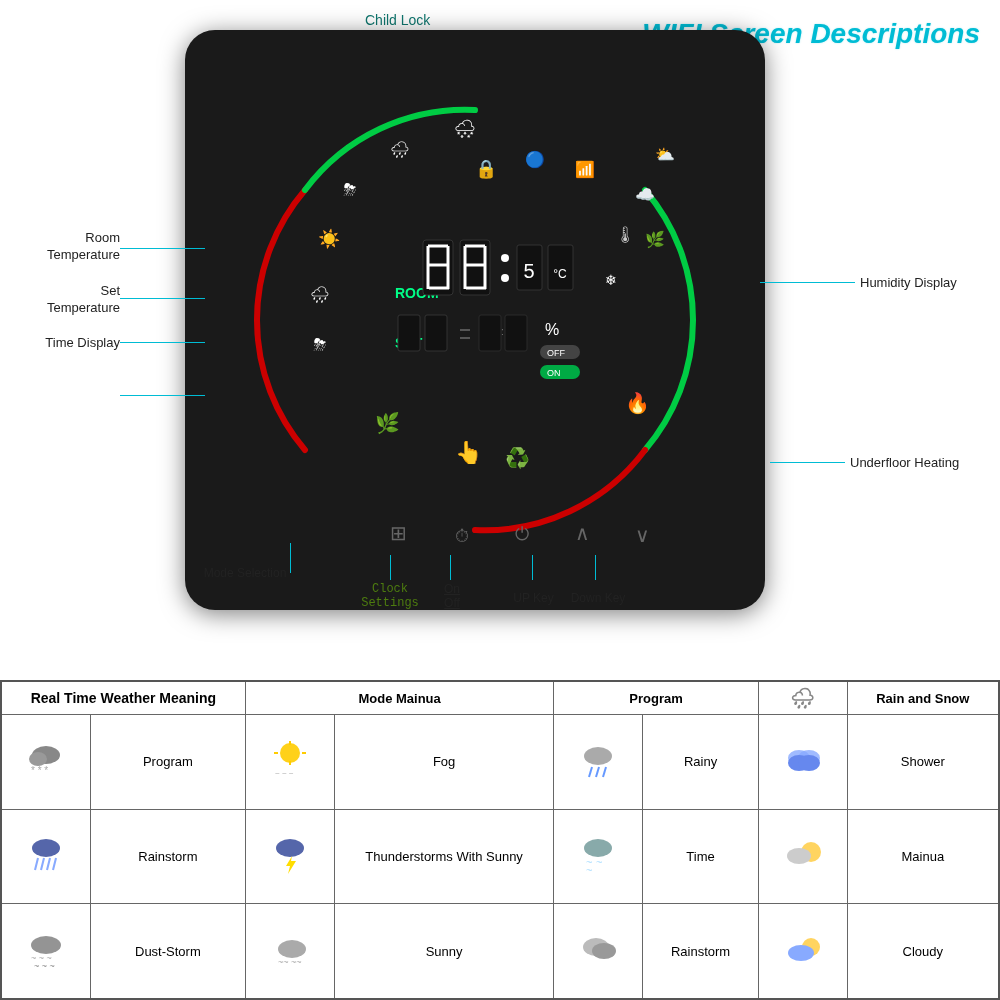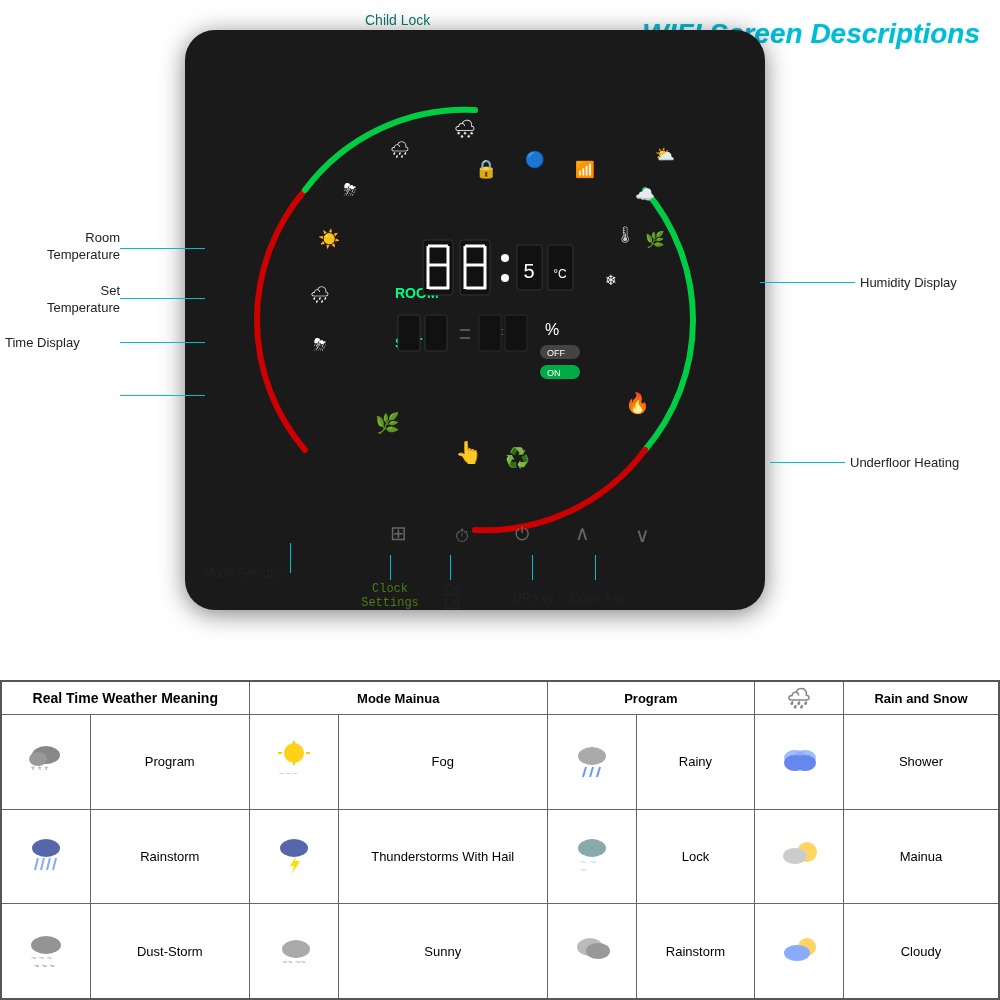--- a/index.html
+++ b/index.html
@@ -208,21 +208,21 @@
     </svg>
   </div>
 
   <div style="position:absolute;top:230px;left:5px;font-size:13px;color:#222;text-align:right;width:115px;line-height:1.3;">Room<br>Temperature</div>
 
   <div style="position:absolute;top:248px;left:120px;width:85px;height:1px;background:#00bcd4;"></div>
 
   <div style="position:absolute;top:283px;left:5px;font-size:13px;color:#222;text-align:right;width:115px;line-height:1.3;">Set<br>Temperature</div>
   <div style="position:absolute;top:298px;left:120px;width:85px;height:1px;background:#00bcd4;"></div>
 
-  <div style="position:absolute;top:335px;left:5px;font-size:13px;color:#222;width:115px;">Time Display</div>
+  <div style="position:absolute;top:335px;left:5px;font-size:13px;color:#222;text-align:right;width:115px;">Time Display</div>
   <div style="position:absolute;top:342px;left:120px;width:85px;height:1px;background:#00bcd4;"></div>
 
   <div style="position:absolute;top:395px;left:120px;width:85px;height:1px;background:#00bcd4;"></div>
 
   <div style="position:absolute;top:275px;right:10px;font-size:13px;color:#222;text-align:left;width:130px;">Humidity Display</div>
   <div style="position:absolute;top:282px;right:145px;width:95px;height:1px;background:#00bcd4;"></div>
 
   <div style="position:absolute;top:455px;right:10px;font-size:13px;color:#222;text-align:left;width:140px;">Underfloor Heating</div>
   <div style="position:absolute;top:462px;right:155px;width:75px;height:1px;background:#00bcd4;"></div>
 
@@ -306,30 +306,30 @@
             <line x1="30" y1="22" x2="27" y2="34" stroke="#88aaff" stroke-width="2"></line>
           </svg>
         </td>
         <td class="label-cell">Rainstorm</td>
         <td class="icon-cell">
           <svg width="40" height="38" viewBox="0 0 40 38">
             <ellipse cx="20" cy="12" rx="14" ry="9" fill="#5566aa"></ellipse>
             <polygon points="22,20 16,30 20,30 18,38 26,25 21,25" fill="#ffdd00"></polygon>
           </svg>
         </td>
-        <td class="label-cell">Thunderstorms With Hail</td>
+        <td class="label-cell">Thunderstorms With Sunny</td>
         <td class="icon-cell">
           <svg width="40" height="38" viewBox="0 0 40 38">
             <ellipse cx="20" cy="12" rx="14" ry="9" fill="#88aaaa"></ellipse>
             <text x="8" y="30" font-size="11" fill="#aaddff">~</text>
             <text x="18" y="30" font-size="11" fill="#aaddff">~</text>
             <text x="8" y="38" font-size="11" fill="#aaddff">~</text>
           </svg>
         </td>
-        <td class="label-cell">Lock</td>
+        <td class="label-cell">Time</td>
         <td class="icon-cell">
           <svg width="40" height="38" viewBox="0 0 40 38">
             <circle cx="28" cy="16" r="10" fill="#ffcc44" opacity="0.85"></circle>
             <ellipse cx="16" cy="20" rx="12" ry="8" fill="#ccc"></ellipse>
           </svg>
         </td>
         <td class="label-cell">Mainua</td>
       </tr>
 
       <tr>

